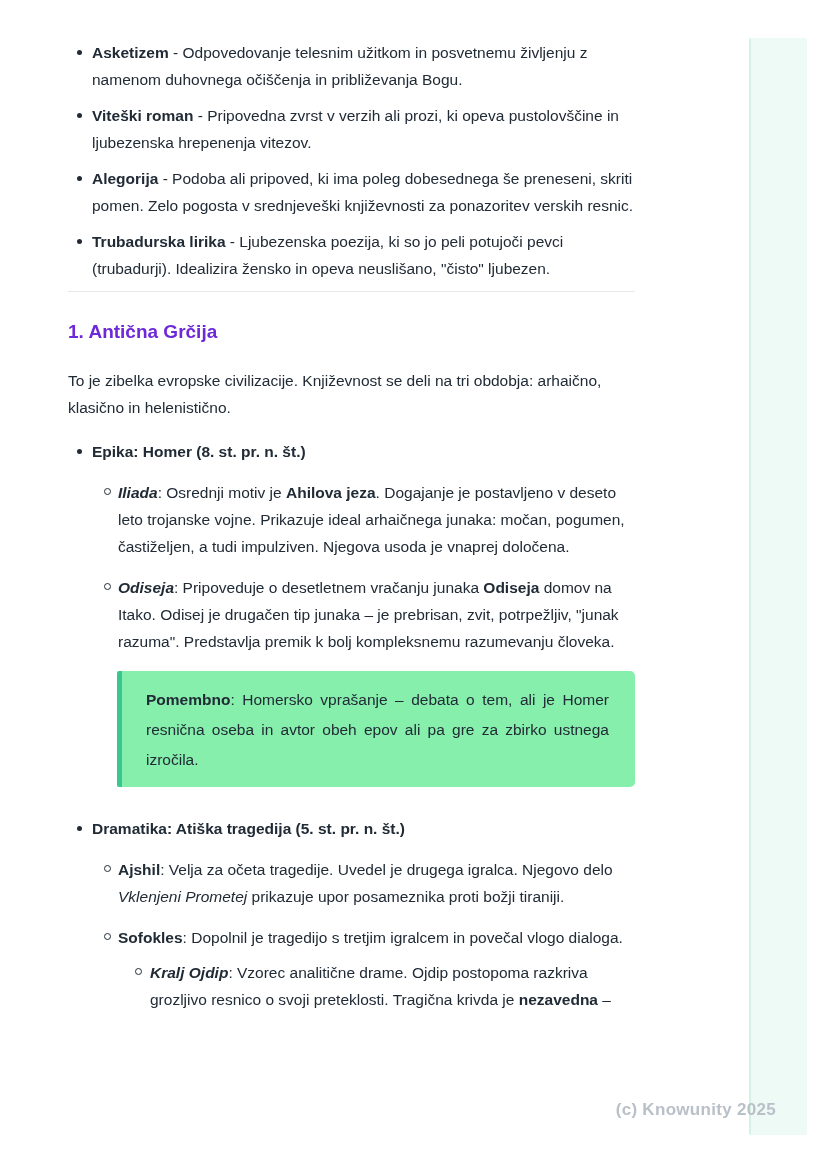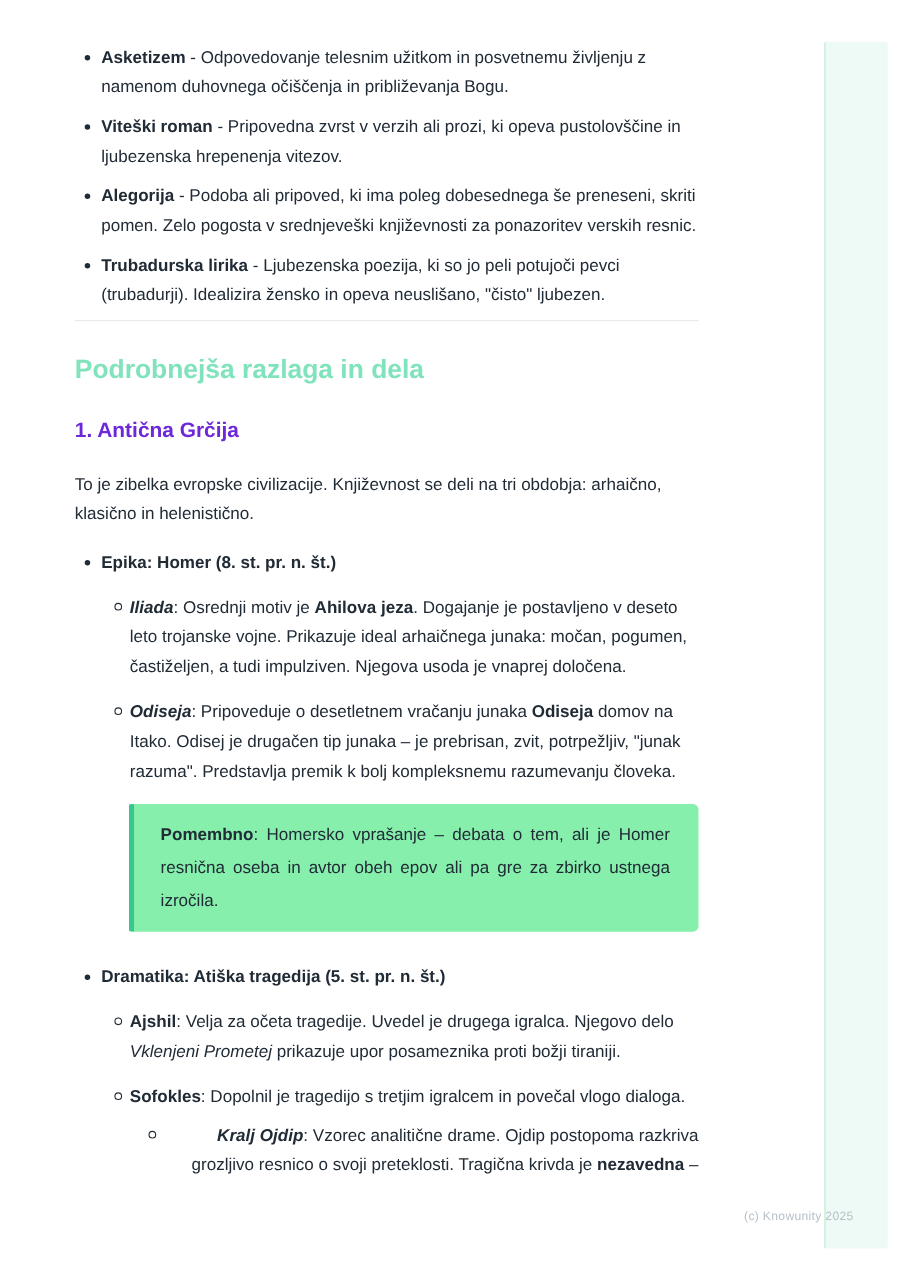--- a/index.html
+++ b/index.html
@@ -40,38 +40,38 @@
 
   .l2 { margin-top:14px; padding-left:26px; }
   .l2 > li { position:relative; margin-bottom:14px; }
   .l2 > li::before, .l3 > li::before {
     content:""; position:absolute; left:-14px; top:9px;
     width:5px; height:5px; border-radius:50%;
     border:1.5px solid #212b36; background:transparent;
   }
 
   .l3 { margin-top:8px; padding-left:32px; }
-  .l3 > li { position:relative; margin-bottom:0;text-align:right; }
+  .l3 > li { position:relative; margin-bottom:0; }
   .l3 > li::before { left:-15px; }
 
   .callout {
     margin:16px 0 28px 25px; width:518px;
     background:#86efac; border-left:5px solid #38c78f;
     border-radius:2px 5px 5px 2px;
     padding:14px 26px 12px 24px;
     text-align:justify; line-height:30px;
   }
 
   .seg-b  { font-weight:700; }
   .seg-i  { font-style:italic; }
   .seg-bi { font-weight:700; font-style:italic; }
 
   .footer {
     position:absolute; right:52px; top:1100px; z-index:2;
-    font-size:11px; color:#b9c0c8; letter-spacing:0.3px;
+    font-size:17px; color:#b9c0c8; letter-spacing:0.3px;font-weight:bold;
   }
 </style>
 </head>
 <body>
 
 <div class="page">
 
   <div class="edge-strip"></div>
 
   <div class="content">
@@ -86,21 +86,20 @@
       <li>
         <span class="li-text"><span class="seg-b">Alegorija</span><span> - Podoba ali pripoved, ki ima poleg dobesednega še preneseni, skriti pomen. Zelo pogosta v srednjeveški književnosti za ponazoritev verskih resnic.</span></span>
       </li>
       <li>
         <span class="li-text"><span class="seg-b">Trubadurska lirika</span><span> - Ljubezenska poezija, ki so jo peli potujoči pevci (trubadurji). Idealizira žensko in opeva neuslišano, "čisto" ljubezen.</span></span>
       </li>
     </ul>
 
     <hr class="divider">
 
-    <h2 class="h2">Podrobnejša razlaga in dela</h2>
 
     <h3 class="h3">1. Antična Grčija</h3>
 
     <p class="intro">To je zibelka evropske civilizacije. Književnost se deli na tri obdobja: arhaično, klasično in helenistično.</p>
 
     <ul class="l1">
 
       <li>
         <span class="li-hdr"><span class="seg-b">Epika: Homer (8. st. pr. n. št.)</span></span>
         <ul class="l2">

